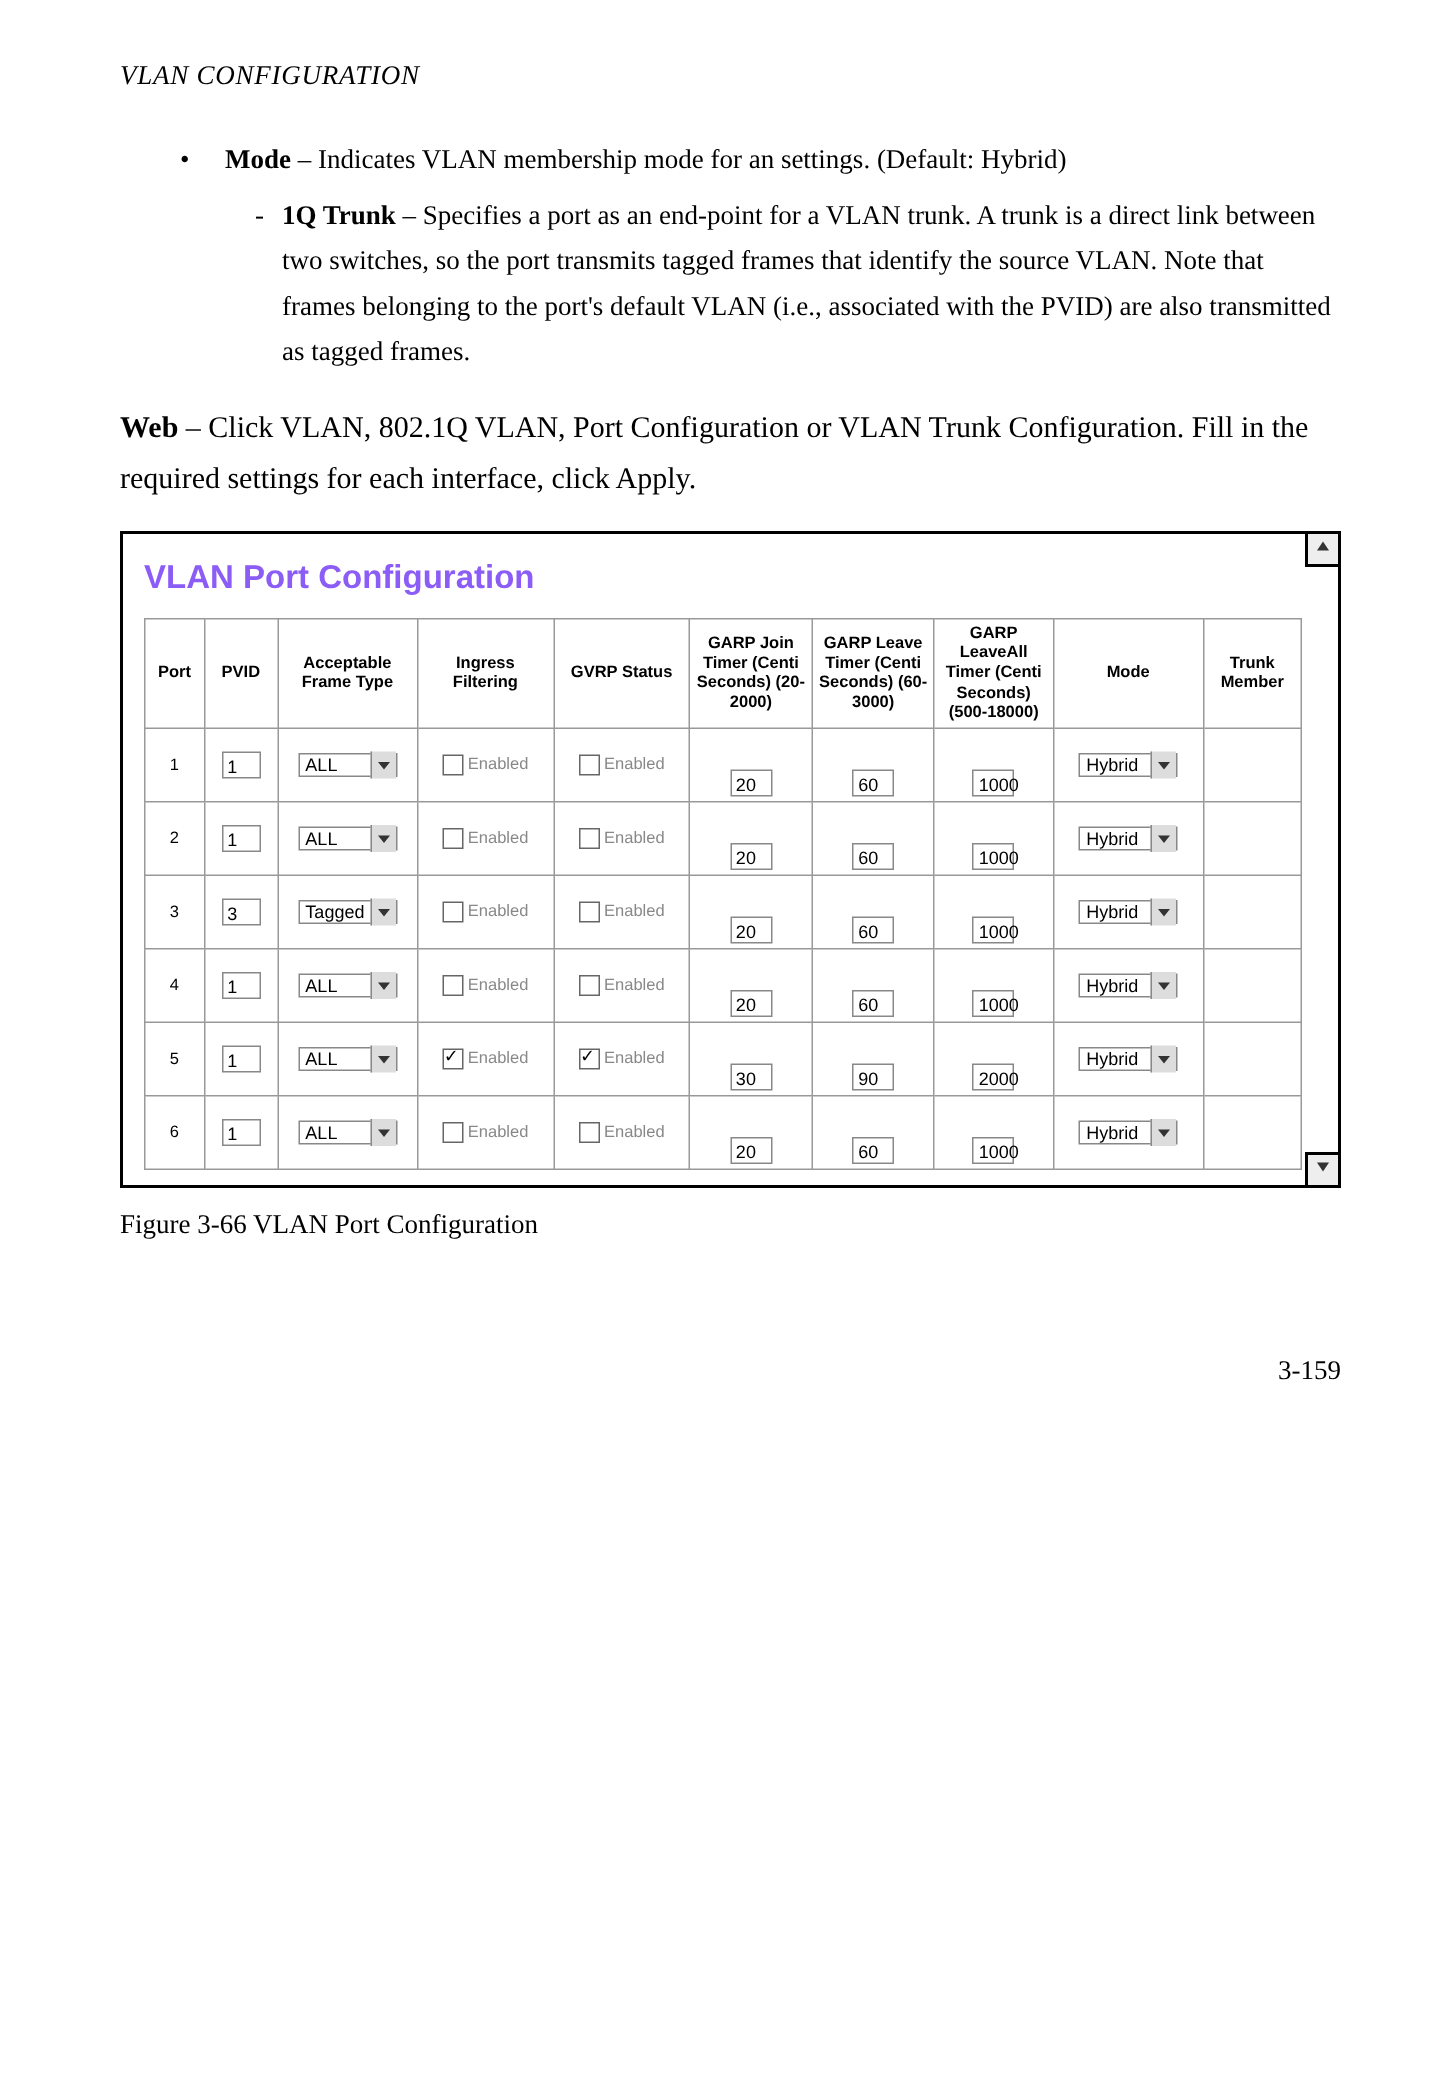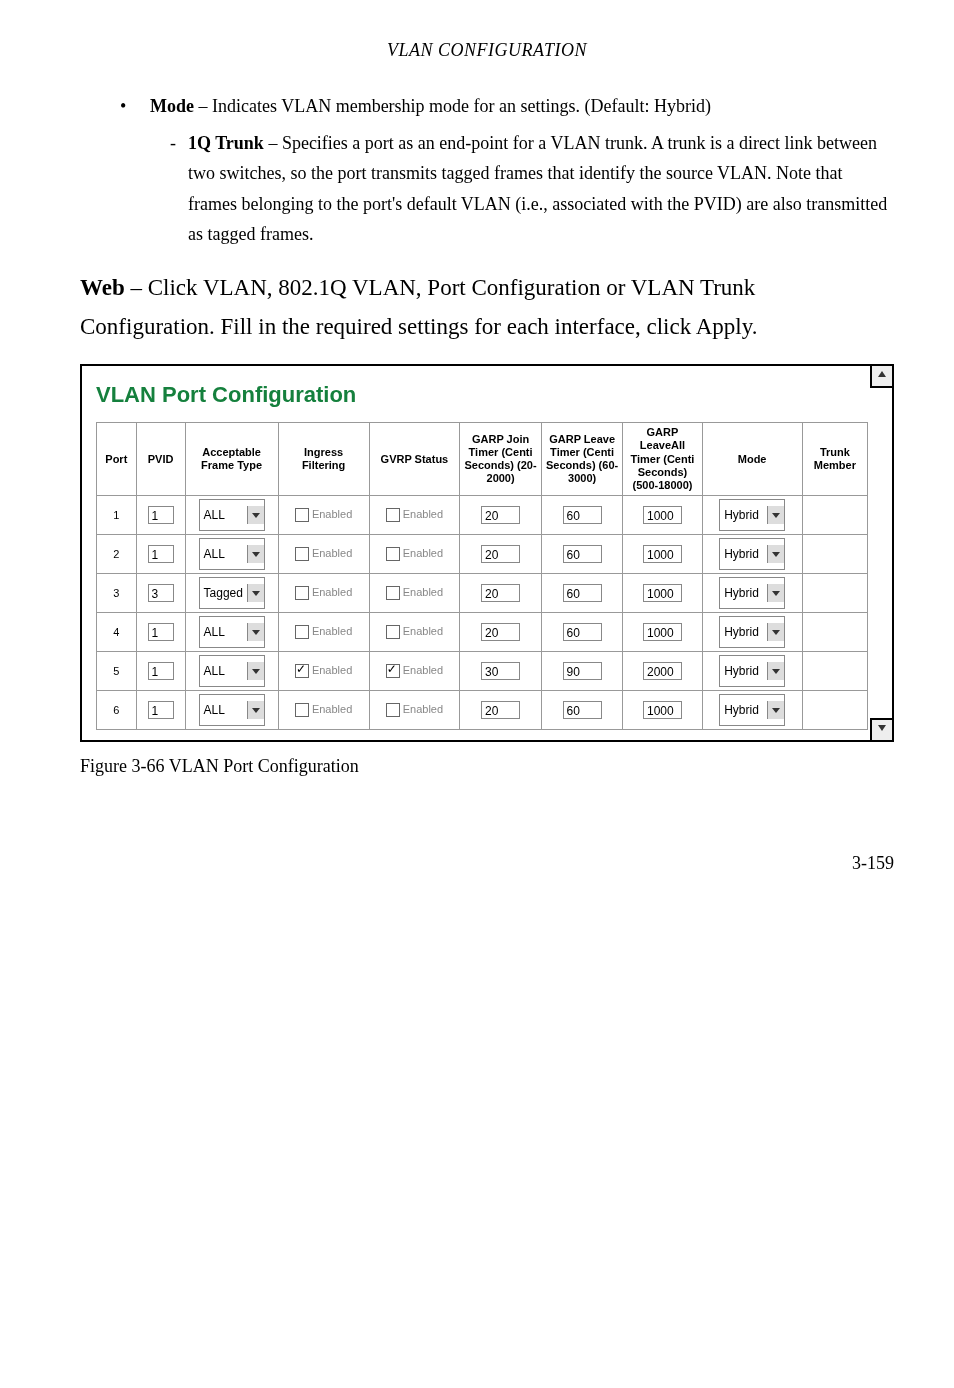--- a/index.html
+++ b/index.html
@@ -5,21 +5,21 @@
   body {
     font-family: Georgia, 'Times New Roman', serif;
     margin: 0;
     padding: 40px 60px 40px 80px;
     color: #000;
     background: #fff;
     width: 954px;
     box-sizing: border-box;
   }
   .header-right {
-    text-align: center;
+    text-align: left;
     font-style: italic;
     font-size: 18px;
     margin-bottom: 30px;
     letter-spacing: 0.5px;
   }
   .header-right .small-caps {
     font-variant: small-caps;
     font-style: italic;
   }
   ul.bullets {
@@ -52,21 +52,21 @@
     font-size: 18px;
     line-height: 1.7;
   }
   ul.sublist > li::before {
     content: "-";
     position: absolute;
     left: 0;
     font-size: 18px;
   }
   .body-para {
-    font-size: 23px;
+    font-size: 20px;
     line-height: 1.7;
     margin: 18px 0 18px 0;
   }
   .bold { font-weight: bold; }
   .screenshot {
     border: 2px solid #000;
     margin: 10px 0;
     font-family: Arial, sans-serif;
     position: relative;
   }
@@ -92,21 +92,21 @@
     line-height: 18px;
     font-size: 12px;
   }
   .shot-pad {
     padding: 10px 24px 10px 14px;
   }
   .shot-title {
     font-size: 22px;
     font-weight: bold;
     margin: 6px 0 14px 0;
-    color: #15803d;
+    color: #8b5cf6;
   }
   table.cfg {
     border-collapse: collapse;
     width: 100%;
     table-layout: fixed;
   }
   table.cfg th, table.cfg td {
     border: 1px solid #999;
     font-size: 11px;
     padding: 3px 3px;
@@ -134,28 +134,28 @@
     display: inline-block;
     border: 1px solid #888;
     background: #fff;
     height: 18px;
     line-height: 18px;
     font-size: 12px;
     text-align: left;
     padding: 0 3px;
     box-sizing: border-box;
   }
-  .field.num { width: 39px; }
+  .field.num { width: 28px; margin-top: 24px; }
   .field.pvid { width: 26px; }
   .sel {
     display: inline-flex;
     align-items: center;
     border: 1px solid #888;
     background: #fff;
-    height: 32px;
+    height: 16px;
     box-sizing: border-box;
   }
   .sel .seltext {
     font-size: 12px;
     padding: 0 3px 0 4px;
     min-width: 40px;
     text-align: left;
   }
   .sel .selbtn {
     width: 16px;

